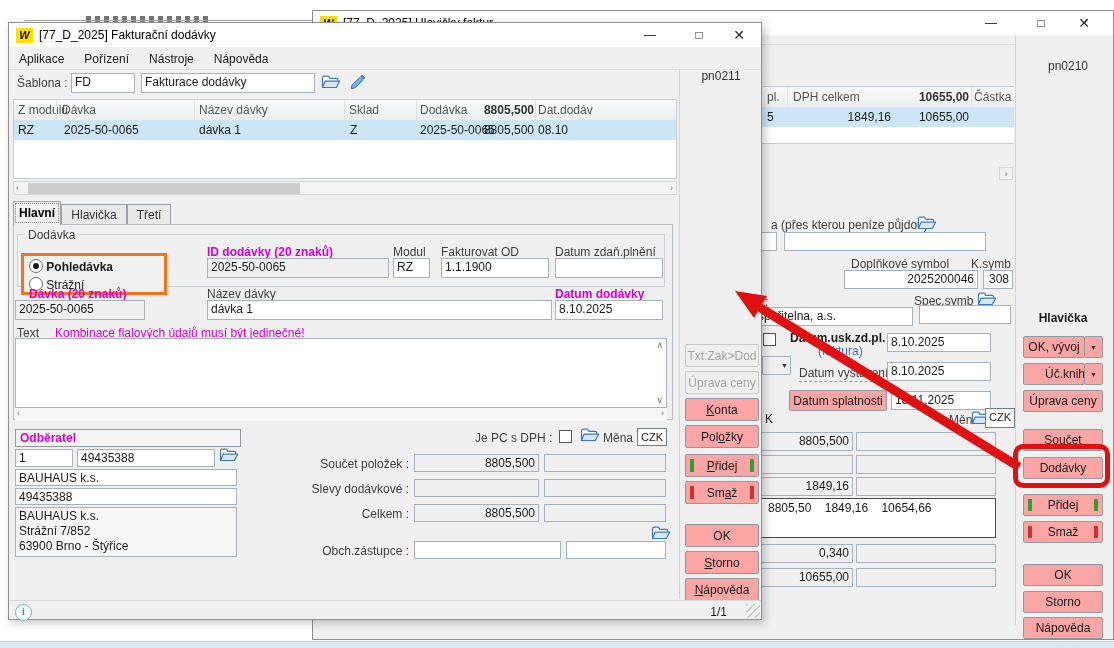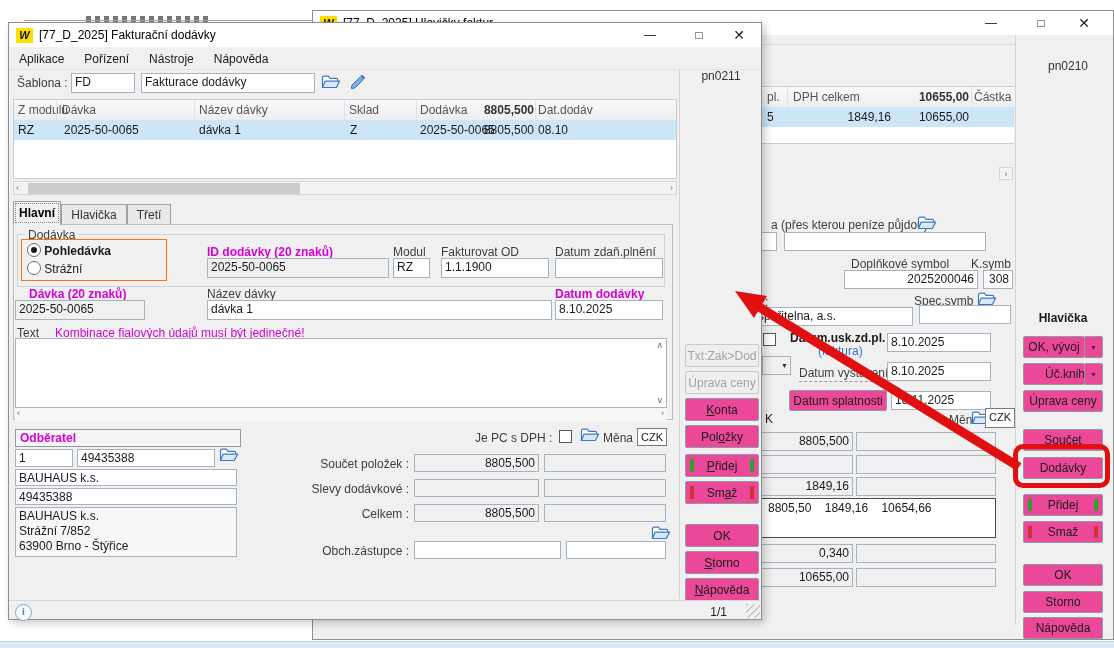--- a/index.html
+++ b/index.html
@@ -10,21 +10,21 @@
   .wicon{flex:0 0 auto;width:17px;height:15px;background:#ffdf00;color:#111;font-weight:bold;font-style:italic;font-size:11px;text-align:center;line-height:15px;margin:0 6px 0 7px;}
   .cap{font-size:12px;color:#000;white-space:nowrap;}
   .capbtn{position:absolute;top:3px;width:36px;height:19px;text-align:center;line-height:19px;font-size:12px;color:#222;}
   .fld{position:absolute;background:#fff;border:1px solid #a5b2bf;box-sizing:border-box;font-size:12px;padding:1px 3px;line-height:15px;white-space:nowrap;overflow:hidden;}
   .ro{background:#f0f0f0;}
   .num{text-align:right;}
   .lbl{position:absolute;color:#3e3e3e;font-size:12px;white-space:nowrap;}
   .dark{color:#1a1a1a;}
   .mag{color:#d400d4;font-weight:bold;}
   .magn{color:#d400d4;font-weight:normal;}
-  .btn{position:absolute;background:#ec4899;border:1px solid #8f9aa5;box-sizing:border-box;display:flex;align-items:center;justify-content:center;font-size:12px;color:#1a1a1a;border-radius:2px;}
+  .btn{position:absolute;background:#fca5a5;border:1px solid #8f9aa5;box-sizing:border-box;display:flex;align-items:center;justify-content:center;font-size:12px;color:#1a1a1a;border-radius:2px;}
   .btn.dis{color:#a3a3a3;border-color:#c9c9c9;background:#efefef;}
   .b-add::before,.b-add::after{content:"";position:absolute;top:4px;bottom:4px;width:4px;background:#2ea02e;}
   .b-del::before,.b-del::after{content:"";position:absolute;top:4px;bottom:4px;width:4px;background:#cf3232;}
   .b-add::before,.b-del::before{left:4px;} .b-add::after,.b-del::after{right:4px;}
   .thead{background:linear-gradient(#f8f9fa,#eceef0);border-bottom:1px solid #cfd6dc;}
   .hcell{position:absolute;top:3px;color:#555;font-size:12px;white-space:nowrap;}
   .ccell{position:absolute;top:3px;color:#1a1a1a;font-size:12px;white-space:nowrap;}
   .selrow{background:#cde6f7;}
   .scr{background:#f3f3f3;border:1px solid #d5d5d5;box-sizing:border-box;color:#6f6f6f;}
   .sarr{position:absolute;font-size:9px;color:#6f6f6f;line-height:11px;}
@@ -221,21 +221,21 @@
       <span class="sarr" style="right:3px;top:1px;">›</span>
     </div>
 
     <div class="tab active" style="left:4px;top:178px;width:48px;height:24px;line-height:23px;z-index:2;">Hlavní</div>
     <div class="tab" style="left:52px;top:181px;width:66px;height:21px;line-height:20px;">Hlavička</div>
     <div class="tab" style="left:118px;top:181px;width:44px;height:21px;line-height:20px;">Třetí</div>
     <div class="abs" style="left:4px;top:201px;width:660px;height:196px;border:1px solid #b9bfc5;box-sizing:border-box;"></div>
 
     <div class="grp" style="left:8px;top:211px;width:648px;height:53px;"></div>
     <span class="lbl" style="left:16px;top:205px;background:#f0f0f0;padding:0 3px;">Dodávka</span>
-    <div class="abs" style="left:12px;top:216px;width:146px;height:42px;background:#f1f1f1;border:1px solid #f97316;box-sizing:border-box;">
+    <div class="abs" style="left:12px;top:230px;width:146px;height:42px;background:#f1f1f1;border:3px solid #f97316;box-sizing:border-box;">
       <div style="position:absolute;left:5px;top:3px;white-space:nowrap;">
         <span class="radio sel"></span>
         <span style="font-weight:bold;">Pohledávka</span>
       </div>
       <div style="position:absolute;left:5px;top:21px;white-space:nowrap;">
         <span class="radio"></span>
         <span>Strážní</span>
       </div>
     </div>
 

